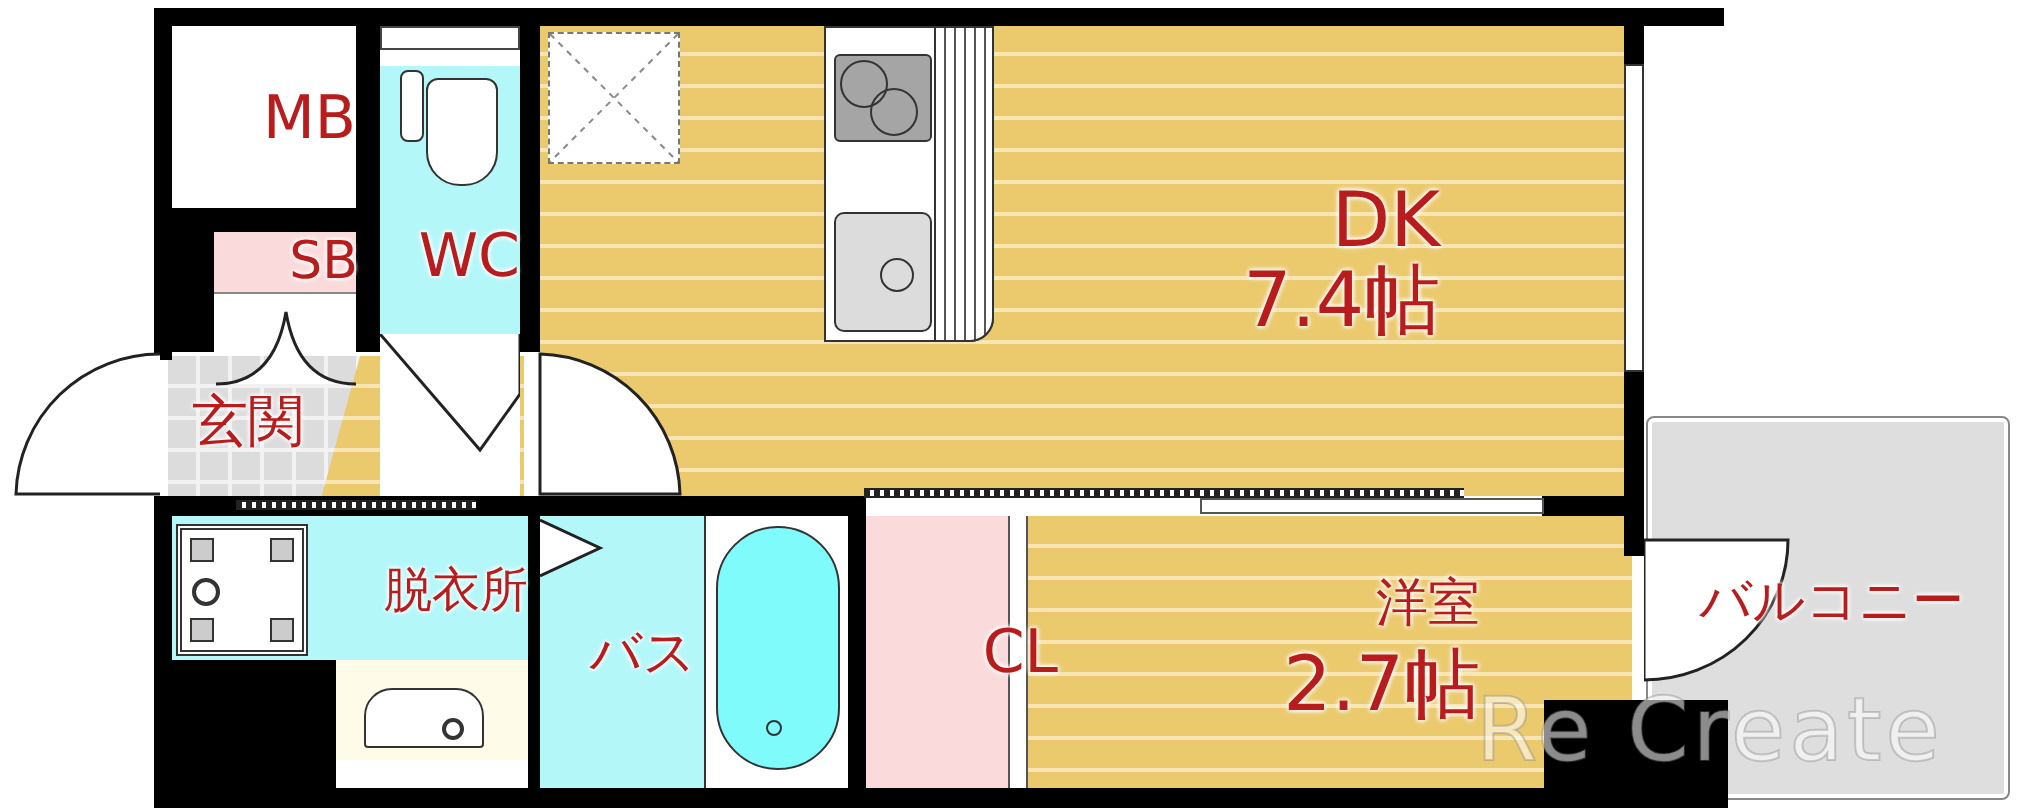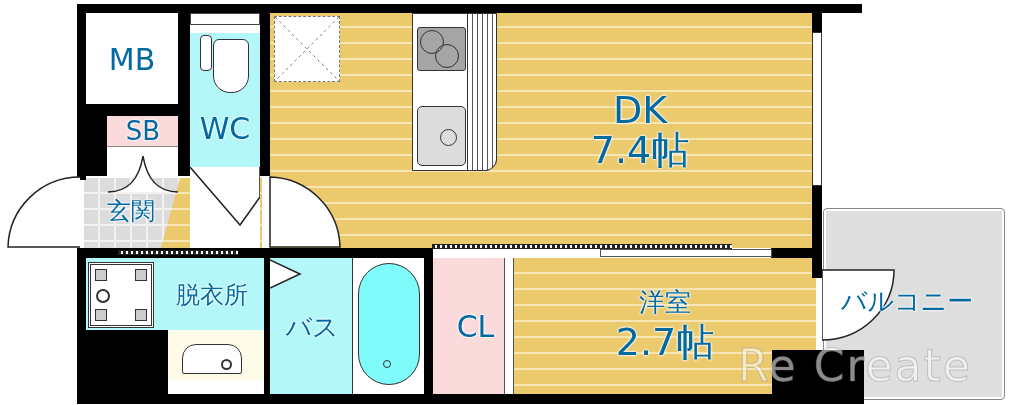--- a/index.html
+++ b/index.html
@@ -13,21 +13,21 @@
   }
   .tile {
     background-color:#dcdcdc;
     background-image:
       repeating-linear-gradient(to right, transparent 0 14px, #f2f2f2 14px 16px),
       repeating-linear-gradient(to bottom, transparent 0 14px, #f2f2f2 14px 16px);
   }
   .cyan { background:#b3f7f9; }
   .pink { background:#fbdadb; }
   .white { background:#fff; }
-  .label { position:absolute; color:#0369a1; text-align:center; white-space:nowrap;
+  .label { position:absolute; color:#b91c1c; text-align:right; white-space:nowrap;
            text-shadow: 0 0 2px #fff, 0 0 2px #fff, 0 0 3px #fff; }
   .room-label { font-size:30px; line-height:34px; }
   .big-label { font-size:38px; line-height:40px; }
   .dash-strip {
     background-image: repeating-linear-gradient(to right, #222 0 3px, #fff 3px 5px);
     border-top:1px solid #222; border-bottom:1px solid #222;
   }
   .watermark { font-family:"DejaVu Sans", sans-serif; font-size:44px; color:rgba(255,255,255,0.55);
     -webkit-text-stroke:1px rgba(120,120,120,0.35); letter-spacing:2px; }
 </style>
@@ -137,23 +137,23 @@
 <svg class="abs" style="left:270px;top:258px;" width="40" height="40">
   <path d="M0 2 L30 16 L0 30" fill="#fff" stroke="#222" stroke-width="1.5"></path>
 </svg>
 <svg class="abs" style="left:822px;top:268px;" width="80" height="75">
   <path d="M0 2 L72 2 A72 70 0 0 1 0 72 Z" fill="#fff" stroke="#222" stroke-width="1.5"></path>
 </svg>
 
 <div class="label room-label" style="left:86px;top:43px;width:92px;">MB</div>
 <div class="label" style="left:107px;top:115px;width:72px;font-size:26px;line-height:32px;">SB</div>
 <div class="label room-label" style="left:190px;top:112px;width:70px;">WC</div>
-<div class="label" style="left:96px;top:196px;width:70px;font-size:24px;line-height:30px;">玄関</div>
+<div class="label" style="left:82px;top:196px;width:70px;font-size:28px;line-height:30px;">玄関</div>
 <div class="label big-label" style="left:560px;top:90px;width:160px;">DK</div>
 <div class="label big-label" style="left:560px;top:130px;width:160px;">7.4帖</div>
 <div class="label" style="left:160px;top:280px;width:104px;font-size:24px;line-height:30px;">脱衣所</div>
 <div class="label" style="left:276px;top:312px;width:72px;font-size:26px;line-height:30px;">バス</div>
-<div class="label room-label" style="left:433px;top:310px;width:85px;">CL</div>
+<div class="label room-label" style="left:444px;top:310px;width:85px;">CL</div>
 <div class="label big-label" style="left:590px;top:282px;width:150px;font-size:26px;">洋室</div>
 <div class="label big-label" style="left:590px;top:322px;width:150px;">2.7帖</div>
 <div class="label" style="left:832px;top:286px;width:150px;font-size:26px;line-height:30px;">バルコニー</div>
 
 <div class="abs watermark" style="left:738px;top:340px;white-space:nowrap;">Re Create</div>
 
 </body></html>

